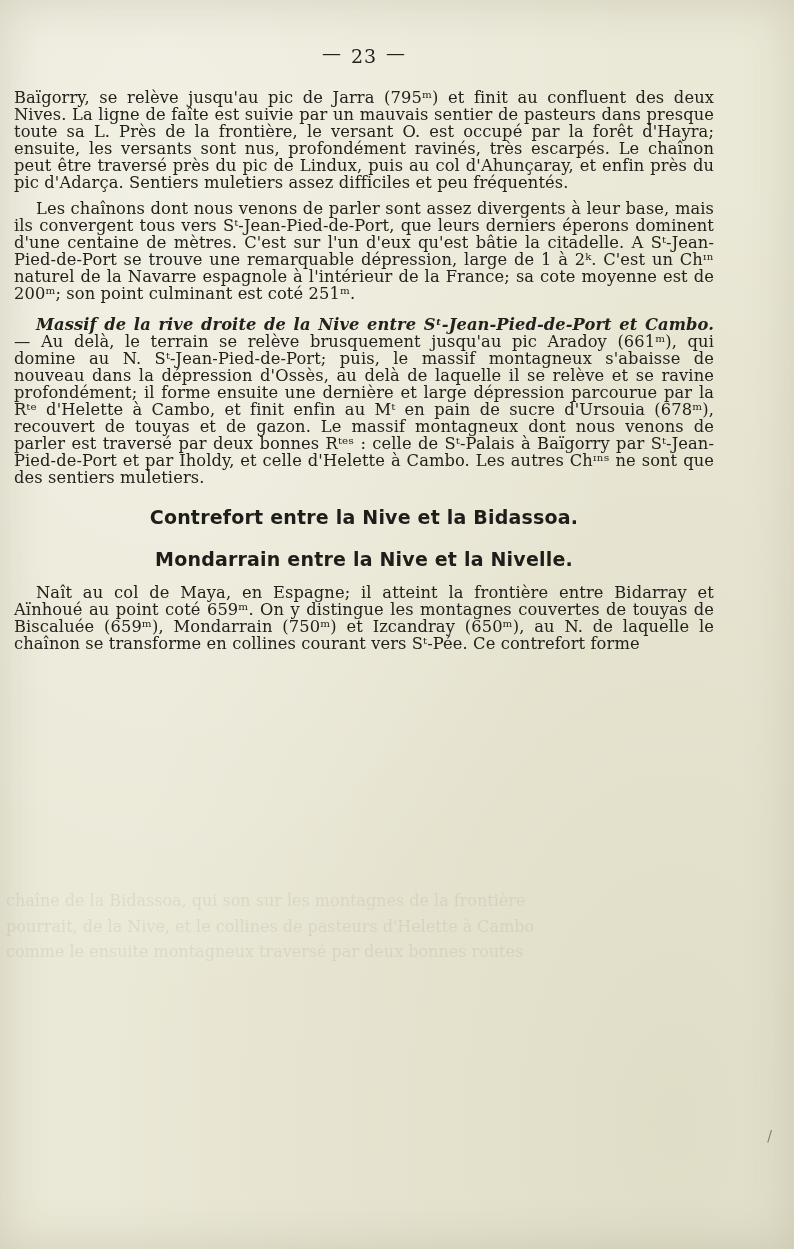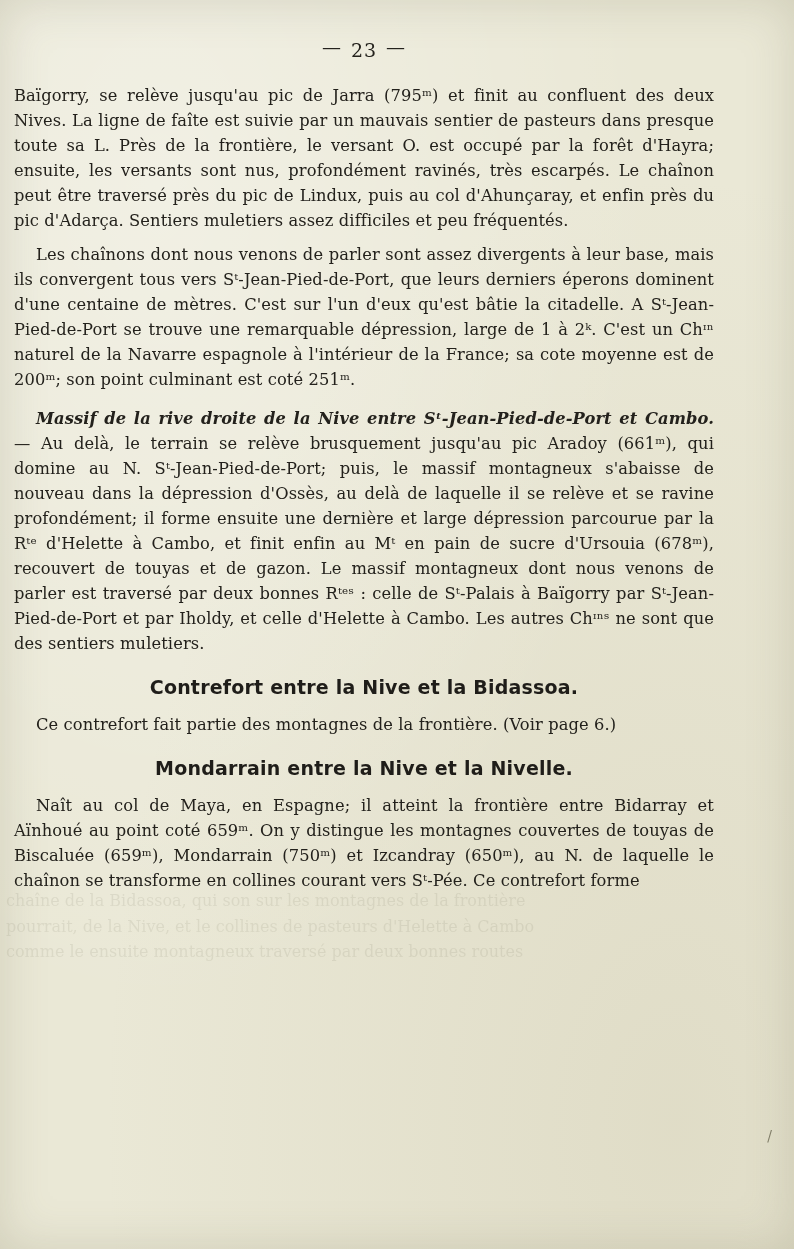--- a/index.html
+++ b/index.html
@@ -26,32 +26,32 @@
   .content {
     position: absolute;
     left: 14px;
     top: 36px;
     width: 700px;
   }
   .folio {
     text-align: center;
     font-size: 19px;
     letter-spacing: 1px;
-    margin: 0 0 22px 0;
+    margin: 6px 0 22px 0;
     color: #24221d;
   }
   .folio .dash {
     display: inline-block;
     margin: 0 9px;
     vertical-align: 3px;
   }
   p {
     margin: 0;
     font-size: 16.3px;
-    line-height: 25px;
+    line-height: 17px;
     text-align: justify;
     text-justify: inter-word;
     color: #23211c;
     letter-spacing: 0.1px;
   }
   p.indent {
     text-indent: 22px;
   }
   .gap {
     height: 14px;
@@ -124,21 +124,20 @@
     <div class="gap-sm"></div>
 
     <p class="indent">Les chaînons dont nous venons de parler sont assez divergents à leur base, mais ils convergent tous vers Sᵗ-Jean-Pied-de-Port, que leurs derniers éperons dominent d'une centaine de mètres. C'est sur l'un d'eux qu'est bâtie la citadelle. A Sᵗ-Jean-Pied-de-Port se trouve une remarquable dépression, large de 1 à 2ᵏ. C'est un Chᶦⁿ naturel de la Navarre espagnole à l'intérieur de la France; sa cote moyenne est de 200ᵐ; son point culminant est coté 251ᵐ.</p>
 
     <div class="gap"></div>
 
     <p class="indent blockquote-run"><span class="italic">Massif de la rive droite de la Nive entre Sᵗ-Jean-Pied-de-Port et Cambo.</span> <span>— Au delà, le terrain se relève brusquement jusqu'au pic Aradoy (661ᵐ), qui domine au N. Sᵗ-Jean-Pied-de-Port; puis, le massif montagneux s'abaisse de nouveau dans la dépression d'Ossès, au delà de laquelle il se relève et se ravine profondément; il forme ensuite une dernière et large dépression parcourue par la Rᵗᵉ d'Helette à Cambo, et finit enfin au Mᵗ en pain de sucre d'Ursouia (678ᵐ), recouvert de touyas et de gazon. Le massif montagneux dont nous venons de parler est traversé par deux bonnes Rᵗᵉˢ : celle de Sᵗ-Palais à Baïgorry par Sᵗ-Jean-Pied-de-Port et par Iholdy, et celle d'Helette à Cambo. Les autres Chᶦⁿˢ ne sont que des sentiers muletiers.</span></p>
 
     <h2 class="section">Contrefort entre la Nive et la Bidassoa.</h2>
 
-    <p class="indent">Ce contrefort fait partie des montagnes de la frontière. (Voir page 6.)</p>
 
     <h2 class="section">Mondarrain entre la Nive et la Nivelle.</h2>
 
     <p class="indent">Naît au col de Maya, en Espagne; il atteint la frontière entre Bidarray et Aïnhoué au point coté 659ᵐ. On y distingue les montagnes couvertes de touyas de Biscaluée (659ᵐ), Mondarrain (750ᵐ) et Izcandray (650ᵐ), au N. de laquelle le chaînon se transforme en collines courant vers Sᵗ-Pée. Ce contrefort forme</p>
 
   </div>
 
   <div class="mark-right">/</div>
   <div class="edge-shadow"></div>
 </div>

